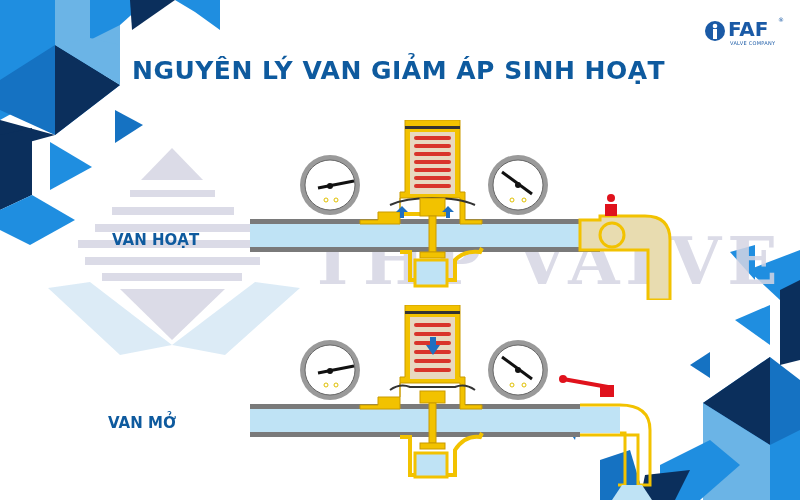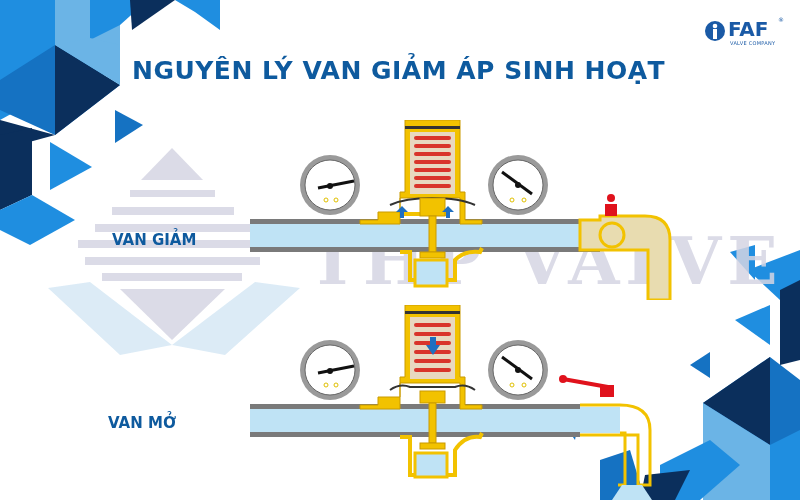--- a/index.html
+++ b/index.html
@@ -67,21 +67,21 @@
     <circle cx="11" cy="6" r="2.3" fill="#fff"></circle>
     <rect x="9" y="9" width="4" height="10" fill="#fff"></rect>
   </svg>
   <span class="abs logo-text" style="left:24px;top:1px;">FAF</span>
   <span class="abs" style="left:74px;top:0px;font-size:6px;color:#1a5aa6;">®</span>
   <span class="abs logo-sub" style="left:26px;top:24px;">VALVE COMPANY</span>
 </div>
 
 <div class="abs title">NGUYÊN LÝ VAN GIẢM ÁP SINH HOẠT</div>
 
-<div class="abs label" style="left:112px;top:231px;">VAN GIẢM</div>
+<div class="abs label" style="left:112px;top:231px;">VAN HOẠT</div>
 <div class="abs label" style="left:108px;top:414px;">VAN MỞ</div>
 
 <svg class="abs" style="left:250px;top:120px" width="470" height="180" viewBox="0 0 470 180">
 
   <rect x="0" y="102" width="350" height="26" fill="#bfe3f5"></rect>
   <rect x="0" y="99" width="350" height="5" fill="#7a7a7a"></rect>
   <rect x="0" y="127" width="350" height="5" fill="#7a7a7a"></rect>
 
   <g>
     <path d="M130,92 L200,92 L200,96 L145,96 Z" fill="#f2c200"></path>

